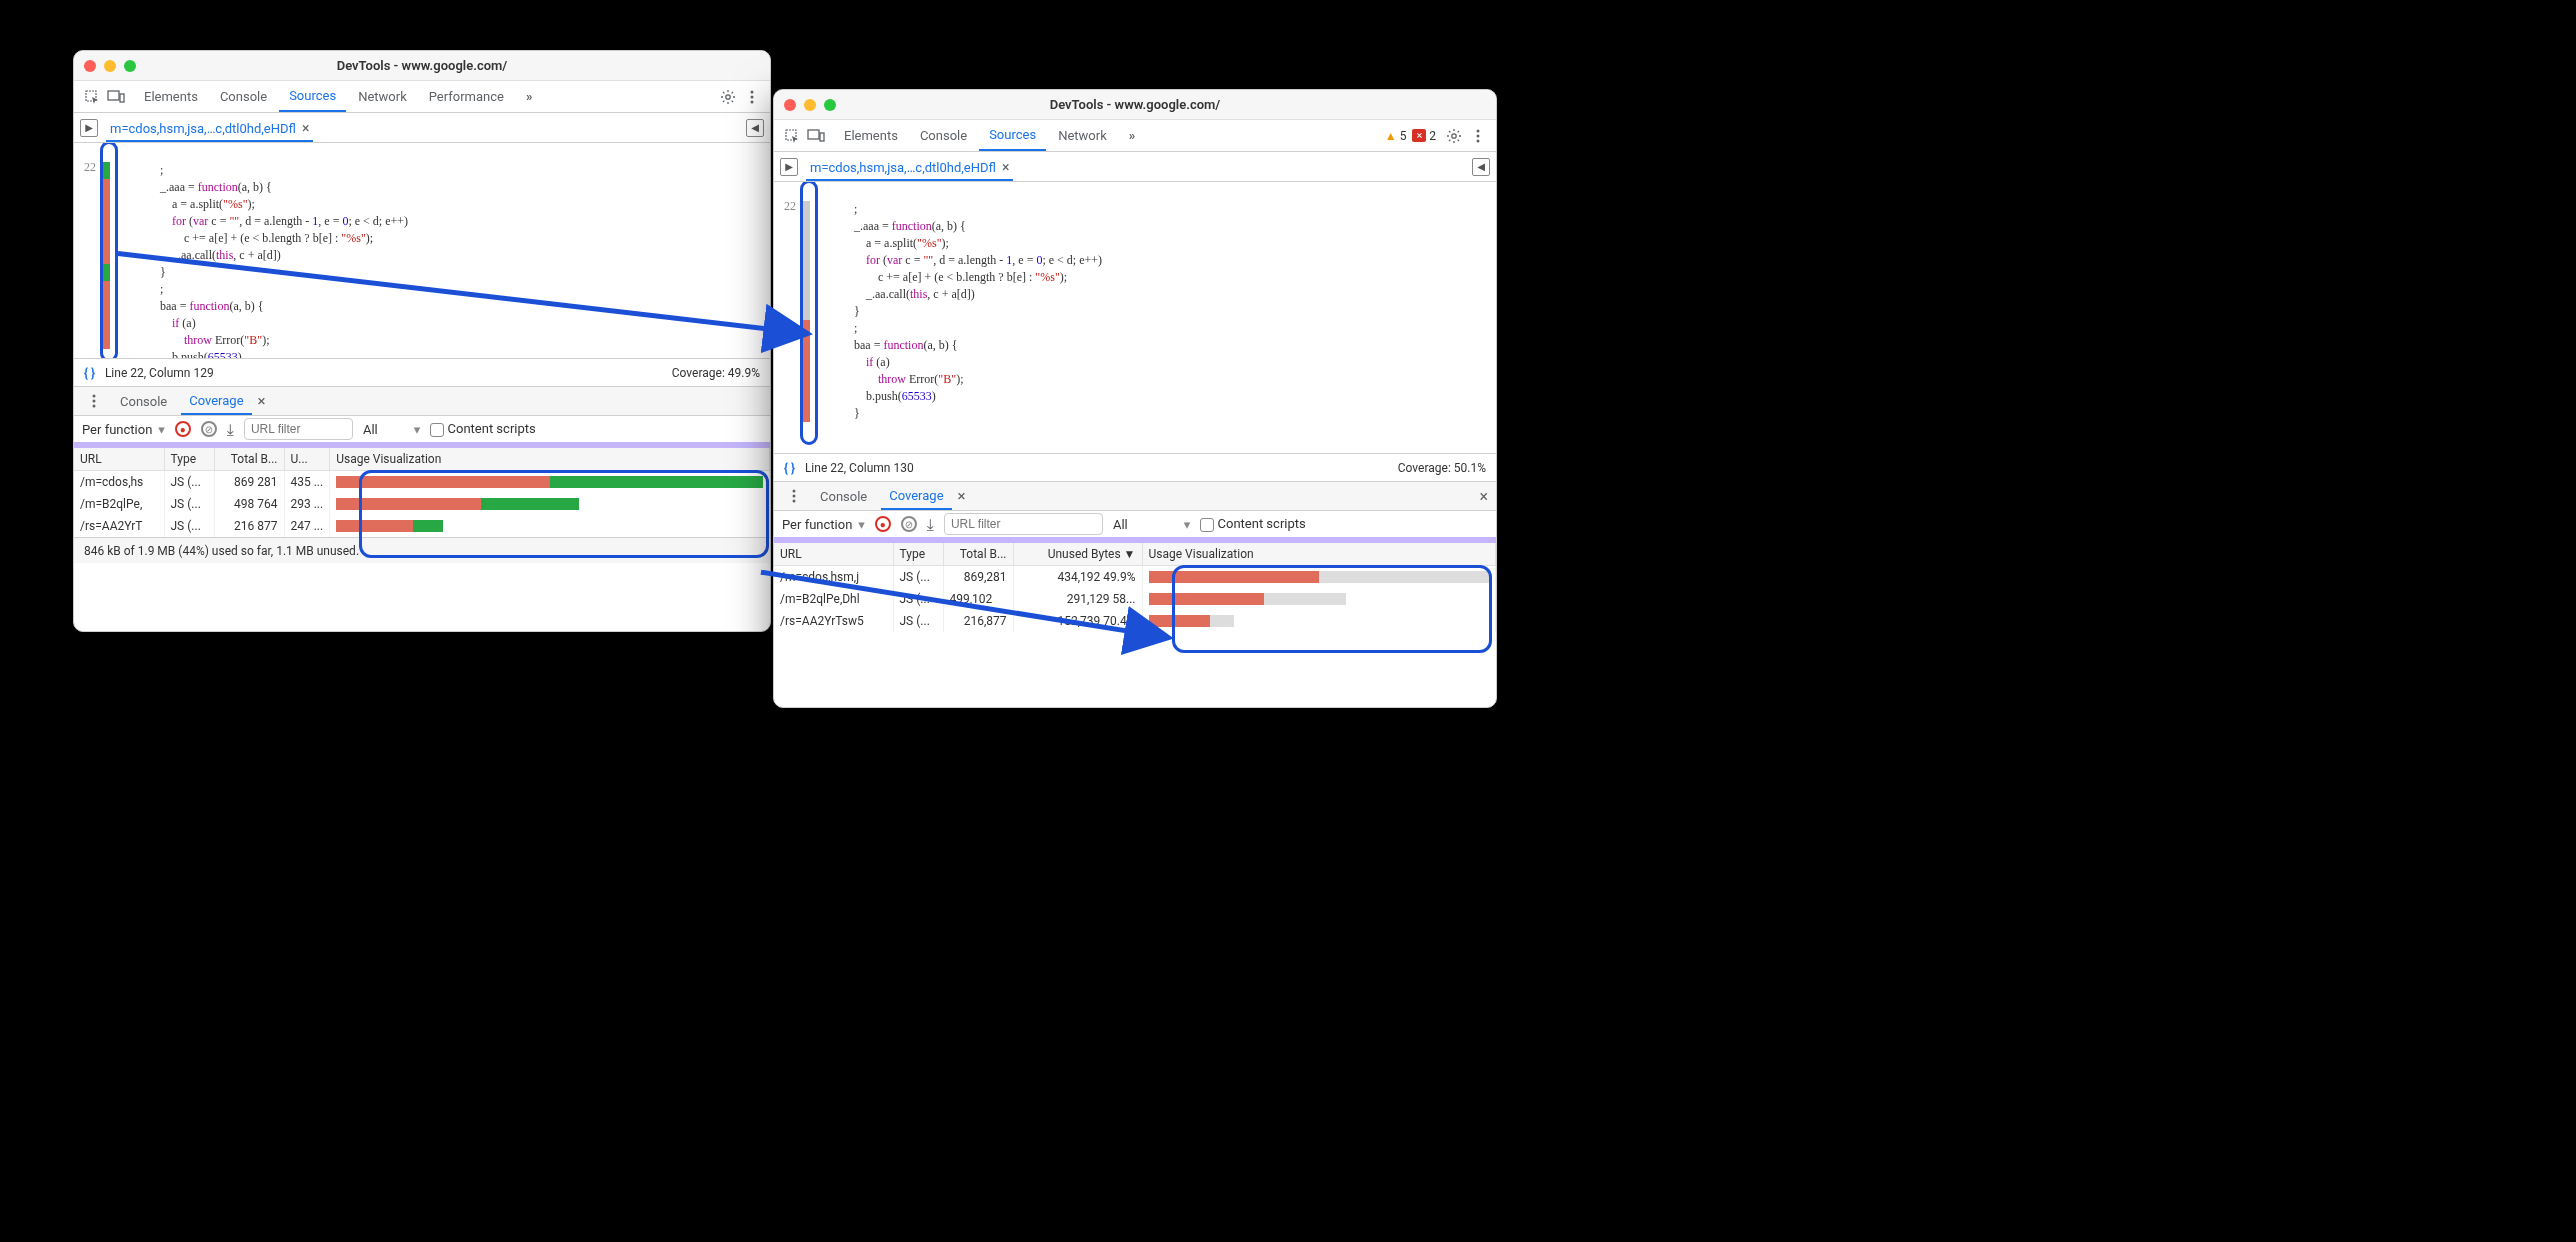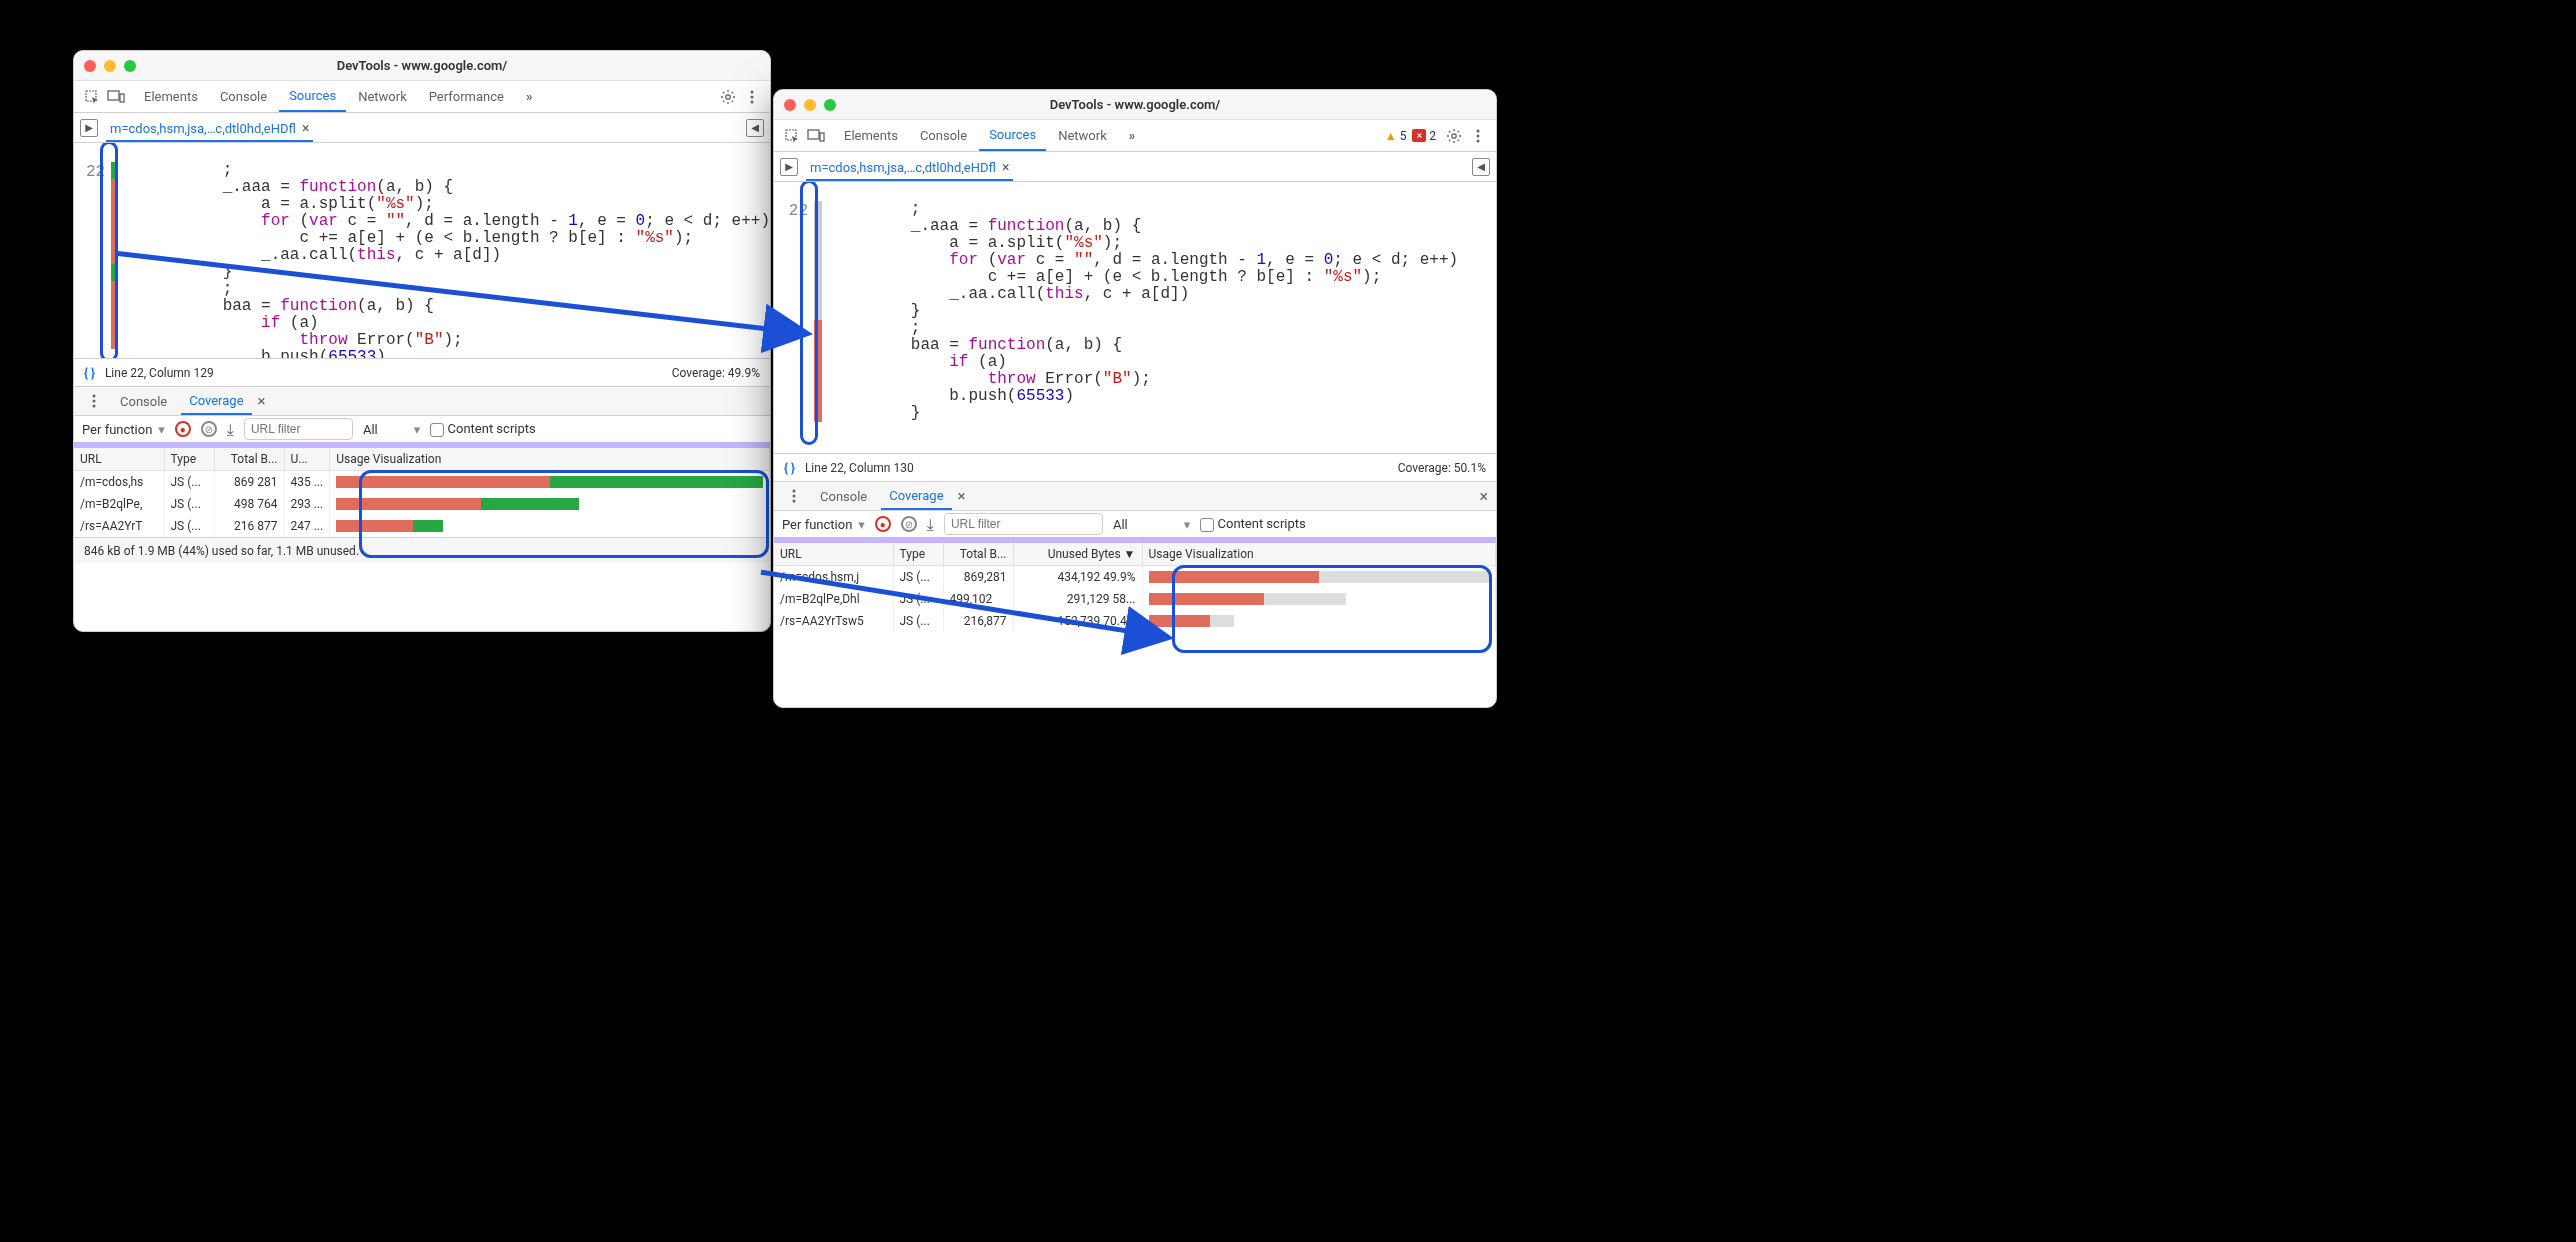--- a/index.html
+++ b/index.html
@@ -16,26 +16,26 @@
   .tab { padding: 0 10px; height: 100%; display: flex; align-items: center; color: #5f6368; cursor: pointer; }
   .tab.active { color: #1a73e8; border-bottom: 2px solid #1a73e8; }
   .spacer { flex: 1; }
   .more-chev { color: #5f6368; font-weight: bold; }
   .warnbadge { display:inline-flex; align-items:center; gap:3px; font-size:12px; }
   .wtriangle { color:#f29900; }
   .errbadge { background:#d93025; color:#fff; font-size:11px; padding:0 4px; border-radius:2px; }
   .filebar { height: 30px; display: flex; align-items: center; border-bottom: 1px solid #d0d0d0; padding: 0 6px; gap: 8px; }
   .filetab { display: flex; align-items: center; gap: 6px; color: #1a73e8; border-bottom: 2px solid #1a73e8; padding: 0 4px 4px 4px; height: 100%; align-items: flex-end; }
   .filetab .x { color: #5f6368; font-size: 14px; }
-  .codearea { display: flex; background: #fff; font-family: Liberation Mono, monospace; font-size: 16px; overflow: hidden; position: relative; padding-left: 12px; }
+  .codearea { display: flex; background: #fff; font-family: Liberation Serif, serif; font-size: 12px; overflow: hidden; position: relative; }
   .gutter { width: 28px; text-align: right; padding-right: 6px; color: #888; padding-top: 2px; }
   .covbar { width: 8px; display: flex; flex-direction: column; padding-top: 2px; }
   .covseg { height: 17px; }
   .covseg.g { background: #27a844; } .covseg.r { background: #e06c5c; } .covseg.n { background: transparent; } .covseg.x { background:#ccc; }
-  .code { padding: 2px 0 0 12px; line-height: 17px; white-space: pre; position: relative; flex:1; }
+  .code { padding: 2px 0 0 12px; line-height: 17px; white-space: pre; position: relative; flex:1;margin-left:8px; }
   .kw { color: #aa0d91; } .str { color: #c41a16; } .num { color: #1c00cf; }
   .highlight-gutter { position:absolute; border:3px solid #1a4fd6; border-radius:14px; pointer-events:none; }
   .statusbar { height: 28px; border-top: 1px solid #d0d0d0; display: flex; align-items: center; padding: 0 10px; gap: 10px; font-size: 12px; background:#fff; }
   .braces { color: #1a73e8; font-weight: bold; }
   .drawerhead { height: 30px; border-top: 1px solid #d0d0d0; border-bottom: 1px solid #d0d0d0; display: flex; align-items: center; padding: 0 8px; gap: 6px; background:#f6f6f6; }
   .drawertab { padding: 0 8px; height: 100%; display: flex; align-items: center; color:#5f6368; cursor:pointer; }
   .drawertab.active { color: #1a73e8; border-bottom: 2px solid #1a73e8; }
   .drawersub { height: 32px; border-bottom: 6px solid #c4b5fd; display: flex; align-items: center; padding: 0 8px; gap: 10px; background:#fff; }
   .reload-icon { color:#d93025; border:2px solid #d93025; border-radius:50%; width:16px; height:16px; display:inline-flex; align-items:center; justify-content:center; font-size:10px; }
   .stop-icon { color:#888; border:2px solid #888; border-radius:50%; width:16px; height:16px; display:inline-flex; align-items:center; justify-content:center; font-size:10px; }

